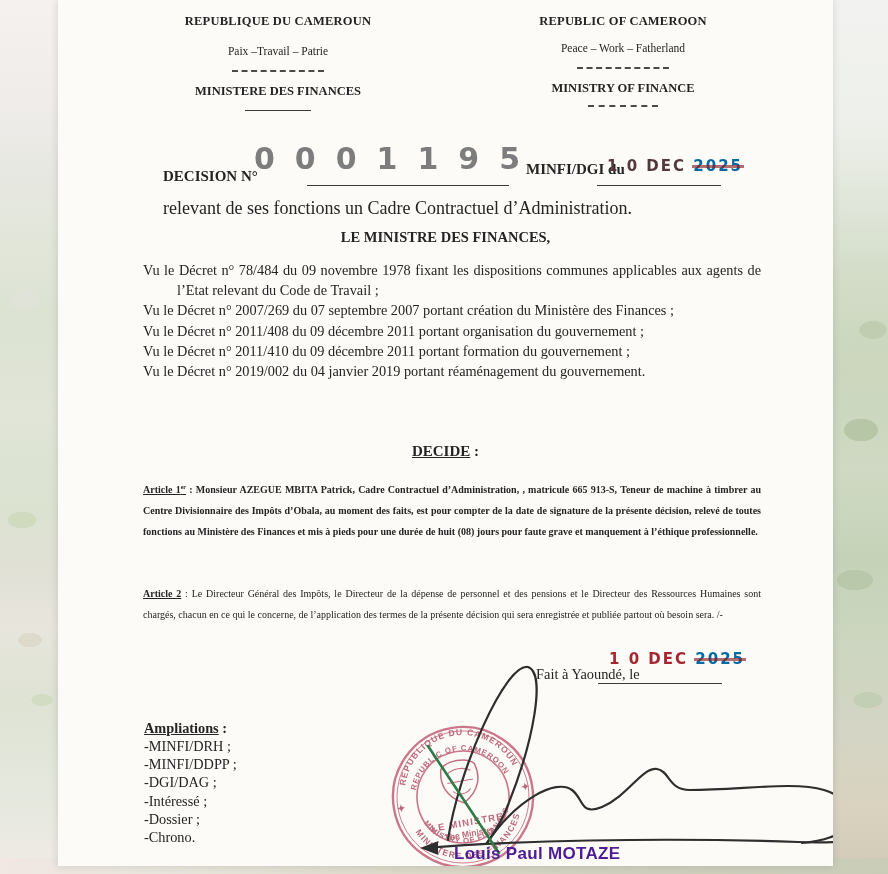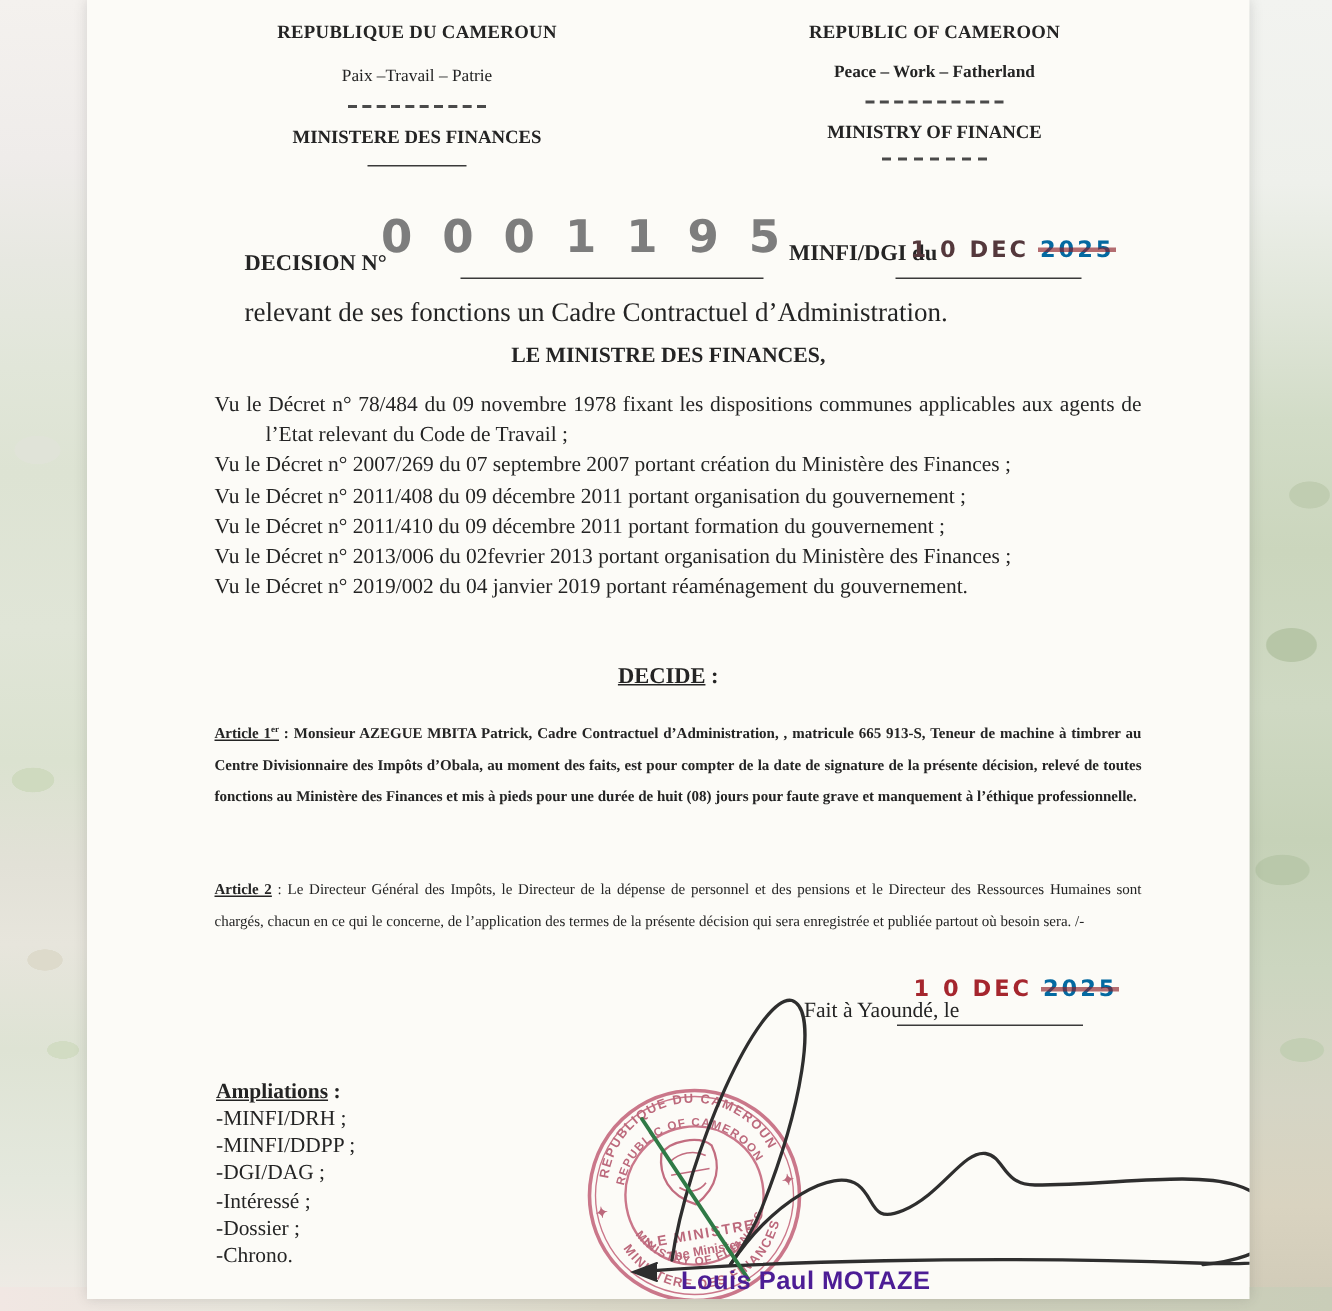--- a/index.html
+++ b/index.html
@@ -80,42 +80,41 @@
 
     <div class="abs hdr" style="left:95px;top:14px;">
       <div class="country">REPUBLIQUE DU CAMEROUN</div>
       <div class="motto">Paix –Travail – Patrie</div>
       <div class="dashes"></div>
       <div class="ministry">MINISTERE DES FINANCES</div>
       <div class="sline"></div>
     </div>
     <div class="abs hdr" style="left:440px;top:14px;">
       <div class="country">REPUBLIC OF CAMEROON</div>
-      <div class="motto" style="margin-top:13px;font-weight:bold;">Peace – Work – Fatherland</div>
+      <div class="motto" style="margin-top:13px;">Peace – Work – Fatherland</div>
       <div class="dashes"></div>
       <div class="ministry">MINISTRY OF FINANCE</div>
       <div class="dashes" style="width:70px;margin-top:9px;"></div>
     </div>
 
     <span class="abs t-decision">DECISION N°</span>
     <span class="abs t-number">0001195</span>
     <div class="abs uline t-uline1"></div>
     <span class="abs t-minfi">MINFI/DGI du</span>
     <span class="abs stamp-date t-date1"><span>1 0 DEC</span> <span class="yr">2025</span></span>
     <div class="abs uline t-uline2"></div>
     <div class="abs t-subject">relevant de ses fonctions un Cadre Contractuel d’Administration.</div>
 
     <div class="abs authority">LE MINISTRE DES FINANCES,</div>
 
     <div class="abs visas">
       <div class="visa">Vu le Décret n° 78/484 du 09 novembre 1978 fixant les dispositions communes applicables aux agents de l’Etat relevant du Code de Travail ;</div>
       <div class="visa">Vu le Décret n° 2007/269 du 07 septembre 2007 portant création du Ministère des Finances ;</div>
       <div class="visa">Vu le Décret n° 2011/408 du 09 décembre 2011 portant organisation du gouvernement ;</div>
       <div class="visa">Vu le Décret n° 2011/410 du 09 décembre 2011 portant formation du gouvernement ;</div>
-      <div class="visa">Vu le Décret n° 2013/006 du 02fevrier 2013 portant organisation du Ministère des Finances ;</div>
       <div class="visa">Vu le Décret n° 2019/002 du 04 janvier 2019 portant réaménagement du gouvernement.</div>
     </div>
 
     <div class="abs decide"><span class="u">DECIDE</span><span> :</span></div>
 
     <div class="abs para art1">
       <span class="art-label"><span>Article 1</span><sup>er</sup></span><span> : </span><span>Monsieur AZEGUE MBITA Patrick, Cadre Contractuel d’Administration, , matricule 665 913-S, Teneur de machine à timbrer au Centre Divisionnaire des Impôts d’Obala, au moment des faits, est pour compter de la date de signature de la présente décision, relevé de toutes fonctions au Ministère des Finances et mis à pieds  pour une durée de huit (08) jours pour faute grave et manquement à l’éthique professionnelle.</span>
     </div>
 
     <div class="abs para art2">

